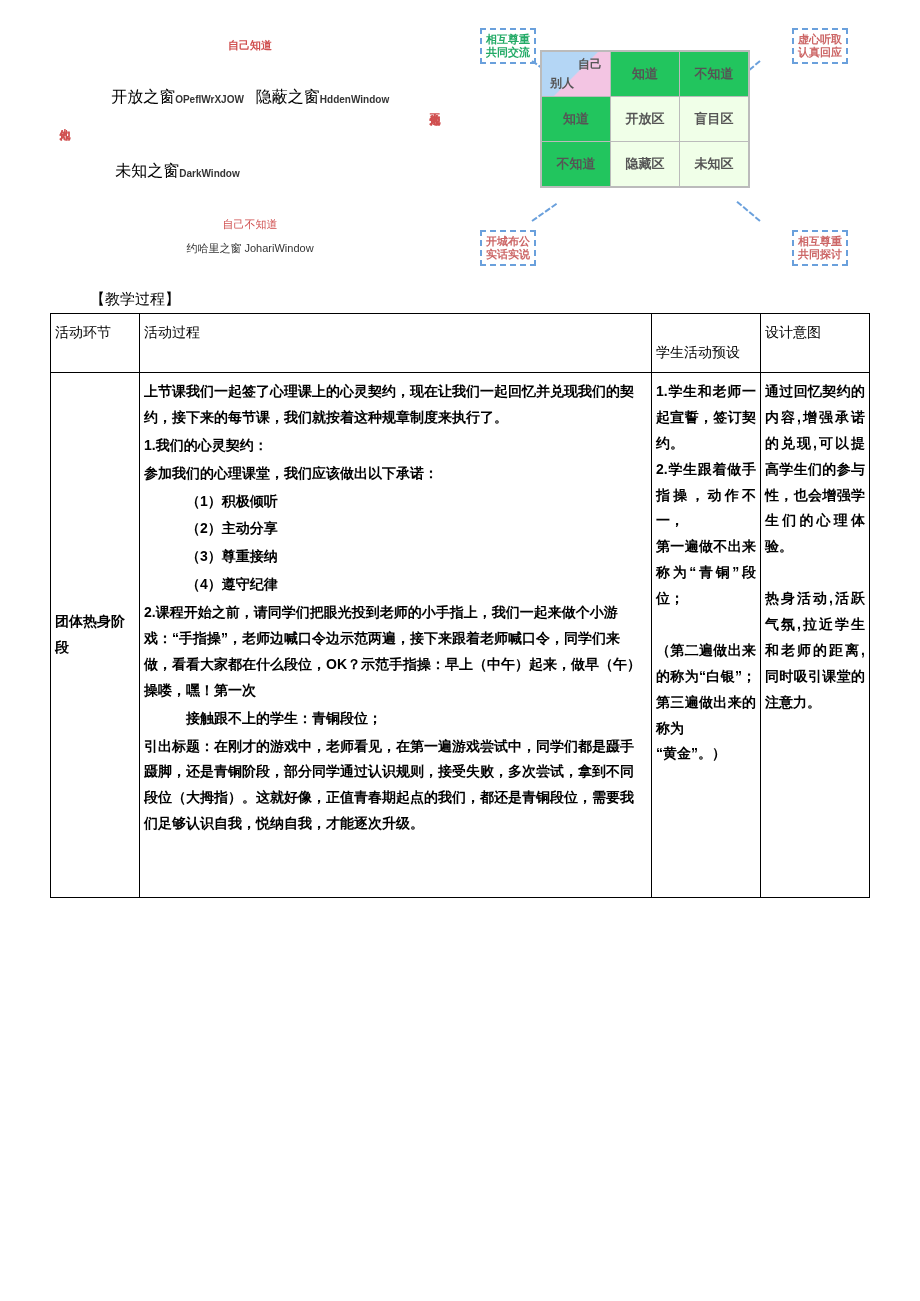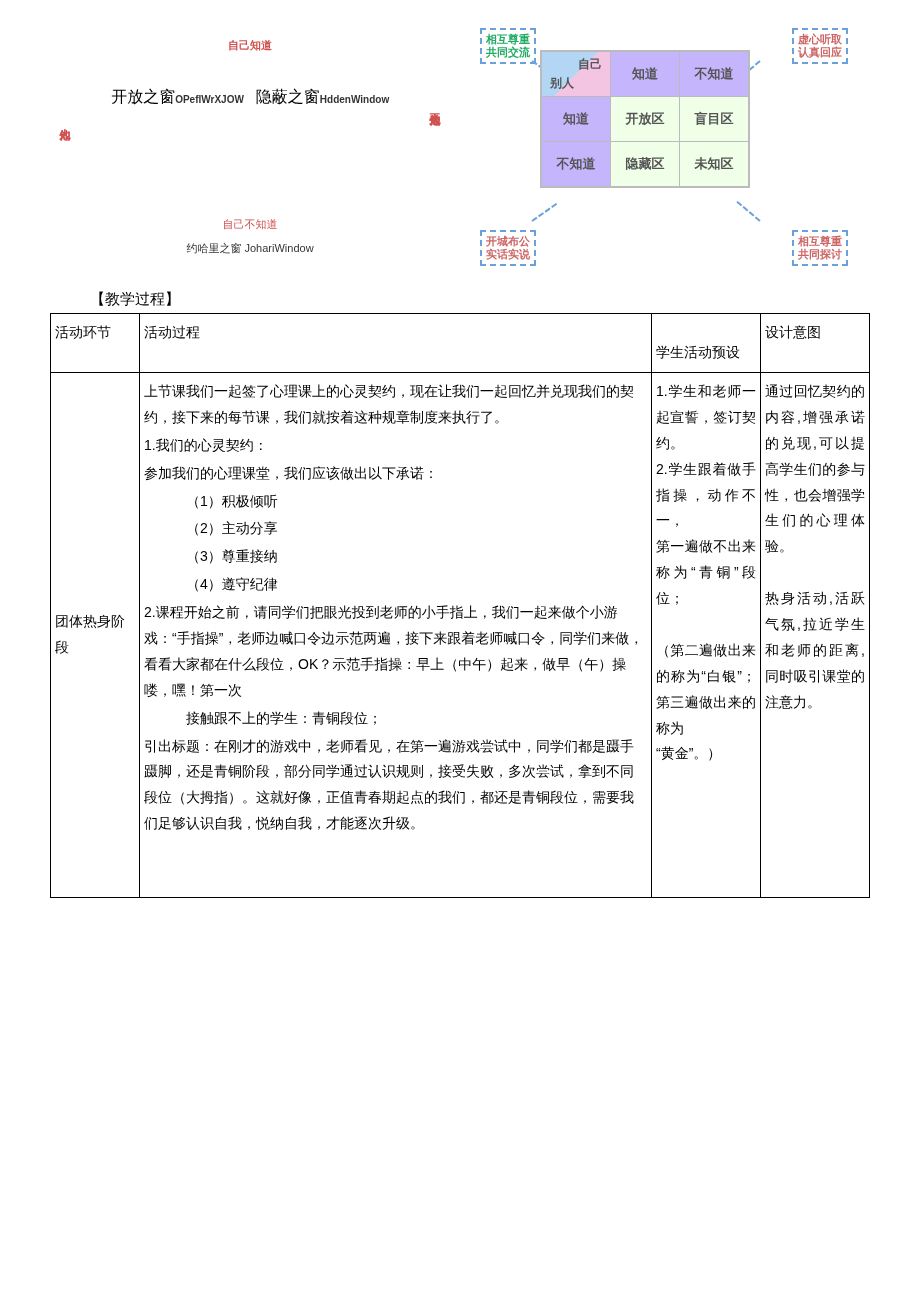--- a/index.html
+++ b/index.html
@@ -127,21 +127,21 @@
   .johari-right .matrix td {
     border: 1px solid #bbb;
     width: 66px;
     height: 42px;
     text-align: center;
     vertical-align: middle;
     font-size: 13px;
     font-weight: bold;
     color: #555;
   }
-  .johari-right .matrix .hd { background: #c4b5fd; }
+  .johari-right .matrix .hd { background: #22c55e; }
   .johari-right .matrix .corner { background: linear-gradient(135deg, #b4d6f5 49%, #f3c5e3 51%); font-size: 12px; position: relative; }
   .johari-right .matrix .corner .a { position:absolute; top:4px; right:8px; }
   .johari-right .matrix .corner .b { position:absolute; bottom:4px; left:8px; }
   .johari-right .matrix .zone { background: #f0ffe8; }
   .johari-right .arrow {
     position: absolute;
     border-top: 2px dashed #6aa0dc;
     transform-origin: left center;
   }
 
@@ -155,20 +155,21 @@
     border-collapse: collapse;
     width: 100%;
     table-layout: fixed;
   }
   table.lesson td, table.lesson th {
     border: 1px solid #000;
     padding: 6px 4px;
     vertical-align: top;
     font-size: 14px;
     line-height: 1.85;
+    font-weight: bold;
   }
   table.lesson .col1 { width: 80px; }
   table.lesson .col3 { width: 100px; }
   table.lesson .col4 { width: 100px; }
   table.lesson .hdr { font-weight: normal; }
   .process p { margin: 0 0 2px 0; }
   .process .indent2 { padding-left: 3em; }
 </style>
 </head>
 <body>
@@ -181,20 +182,24 @@
     <div class="left-label">他人知</div>
     <div class="right-label">他人不知道</div>
     <div class="grid4">
       <div class="cell">
         <div class="cn">开放之窗</div>
         <div class="en">OPeflWrXJOW</div>
       </div>
       <div class="cell">
         <div class="cn">隐蔽之窗</div>
         <div class="en">HddenWindow</div>
+      </div>
+      <div class="cell">
+        <div class="cn">未知之窗</div>
+        <div class="en">DarkWindow</div>
       </div>
     </div>
     <div class="caption">约哈里之窗 JohariWindow</div>
   </div>
 
   <div class="johari-right">
     <div class="box tl">
       <span>相互尊重</span><br>
       <span>共同交流</span>
     </div>

